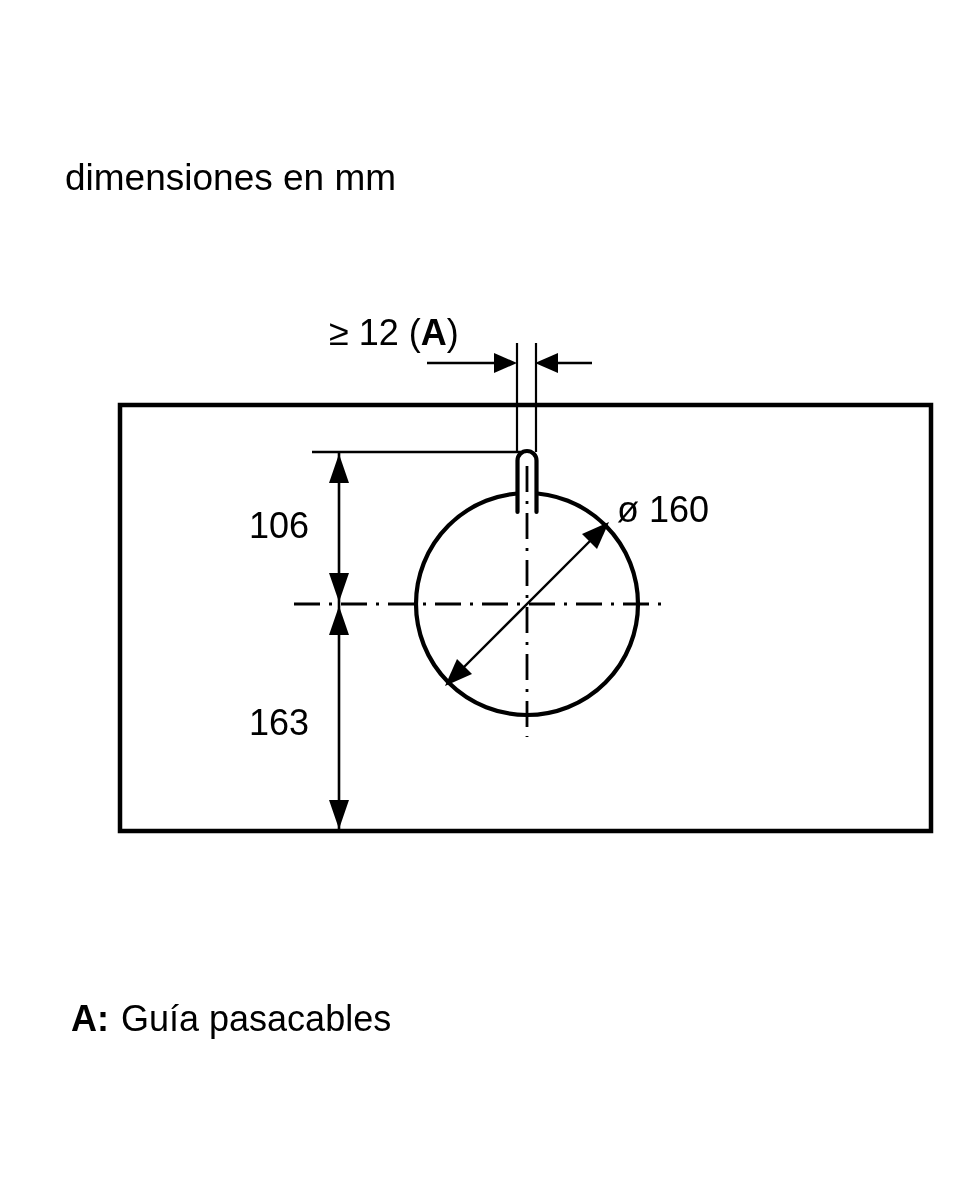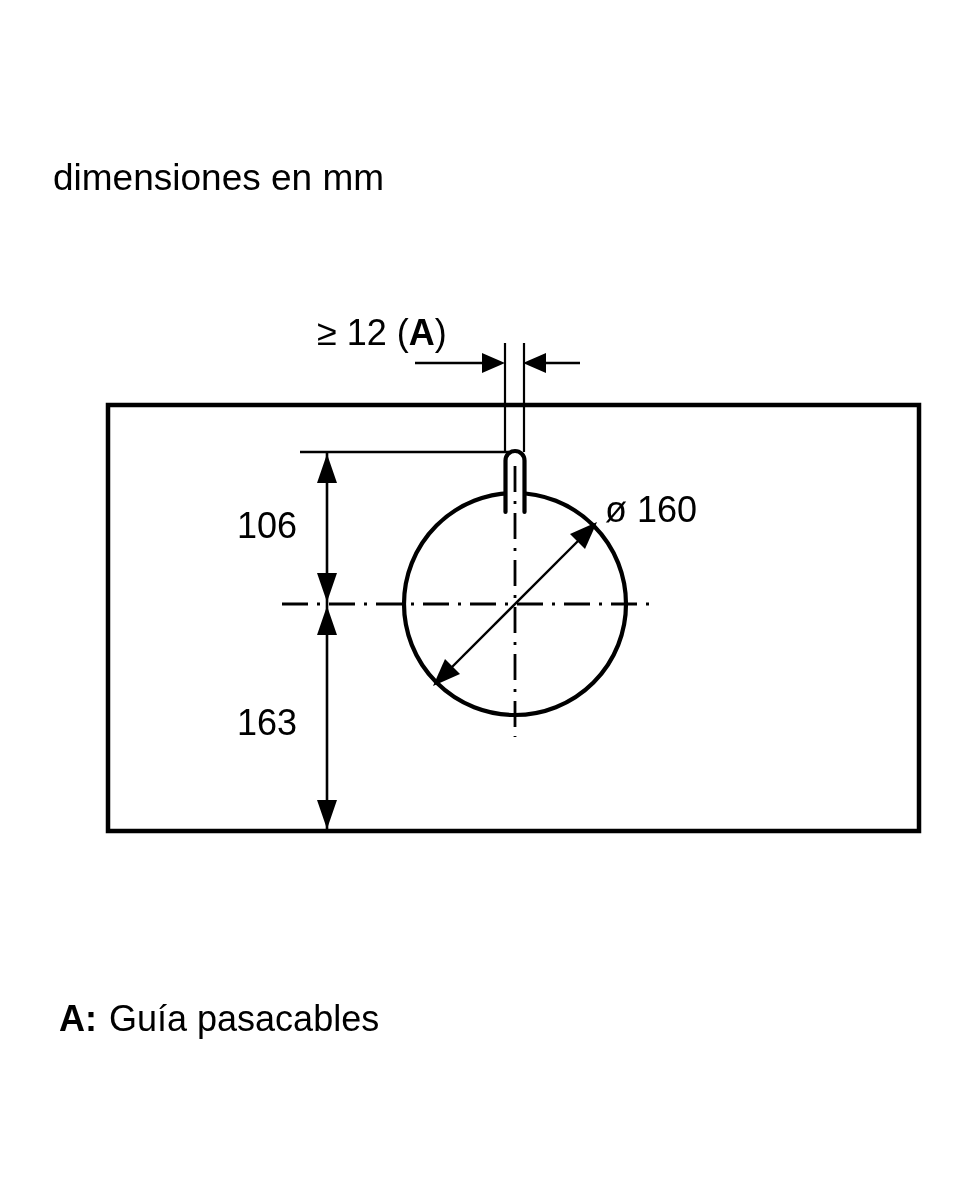--- a/index.html
+++ b/index.html
@@ -10,21 +10,21 @@
   body {
     width: 967px;
     height: 1200px;
     position: relative;
     font-family: "Liberation Sans", sans-serif;
     color: #000000;
     overflow: hidden;
   }
   #drawing-root {
     position: absolute;
-    left: 4px;
+    left: 16px;
     top: 0;
     width: 849px;
     height: 1200px;
     text-align: center;
   }
   svg.drawing-canvas {
     display: block;
     width: 967px;
     height: 1200px;
   }

